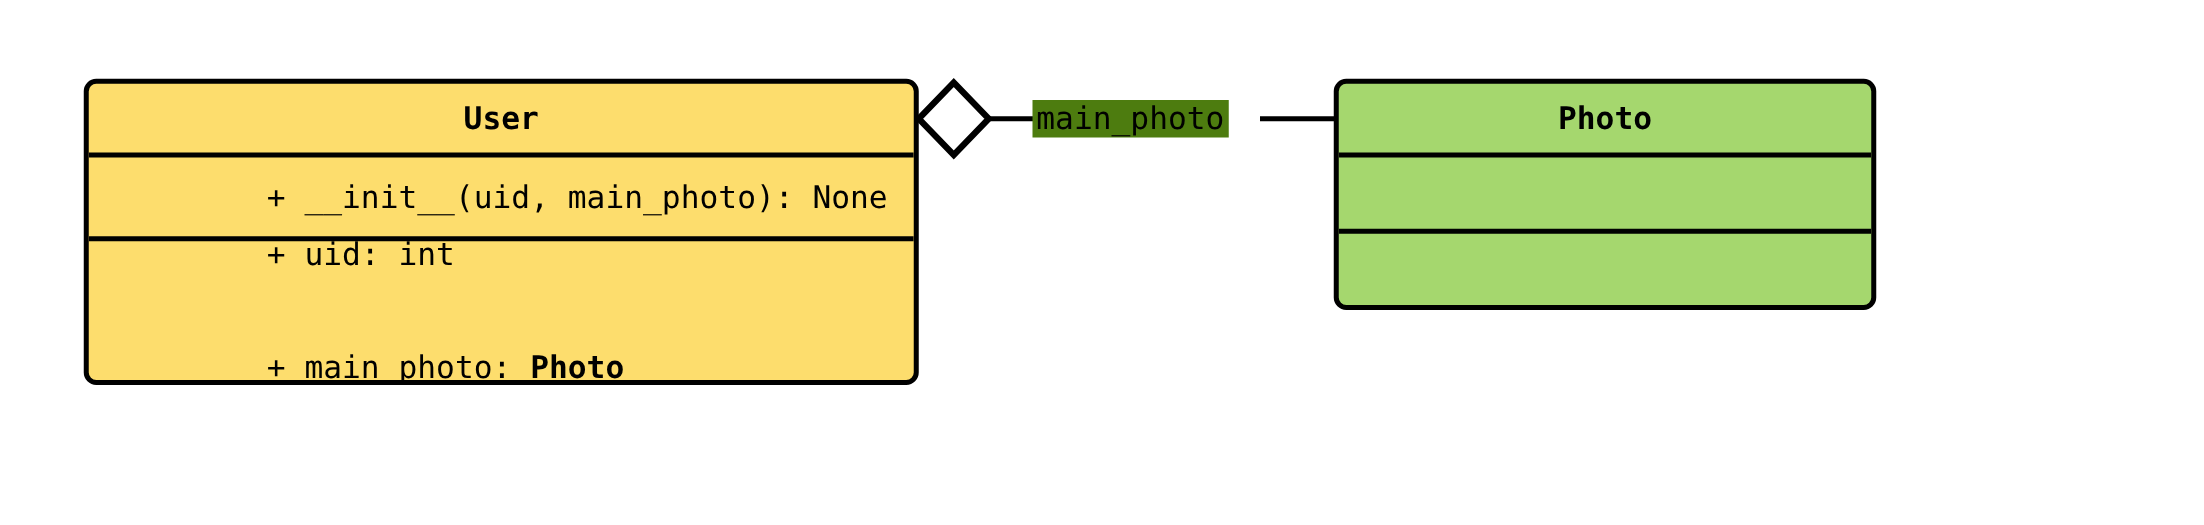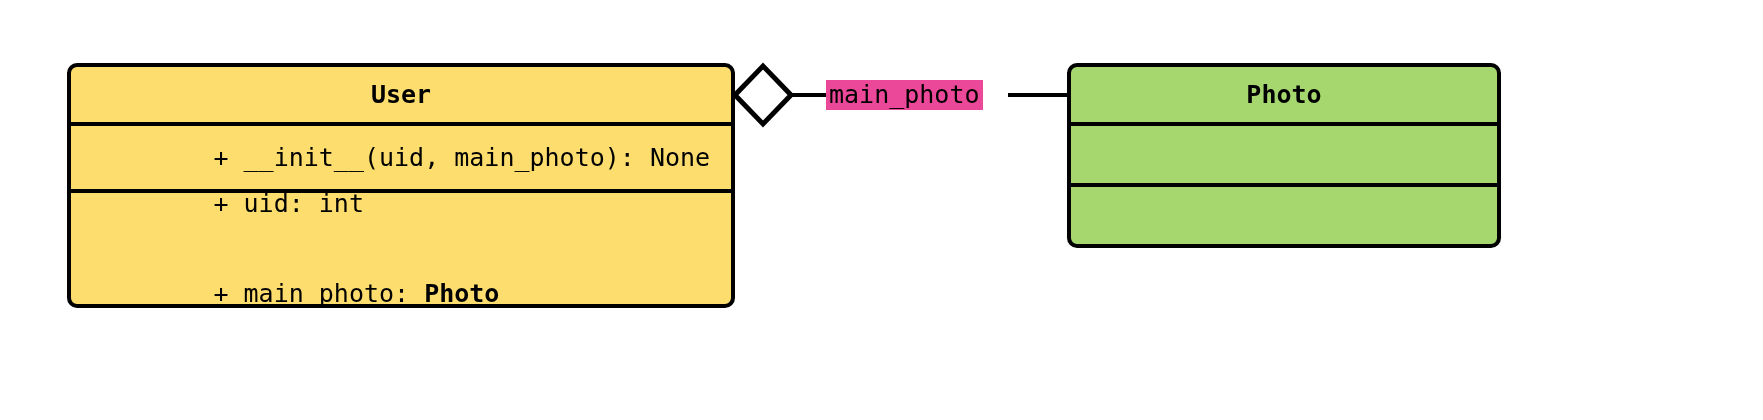--- a/index.html
+++ b/index.html
@@ -104,21 +104,21 @@
   }
 
   #assoc-label {
     position: absolute;
     left: 826px;
     top: 80px;
     font-size: 25px;
     line-height: 30px;
     color: #000000;
     white-space: pre;
-    background: #ec4899;
+    background: #4d7c0f;
     padding: 0 3px;
   }
 </style>
 </head>
 <body>
 
 <div id="canvas">
 
   <div class="uml-class" id="class-user">
 

